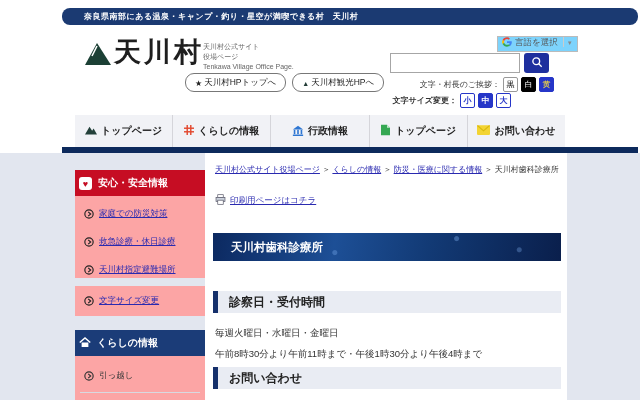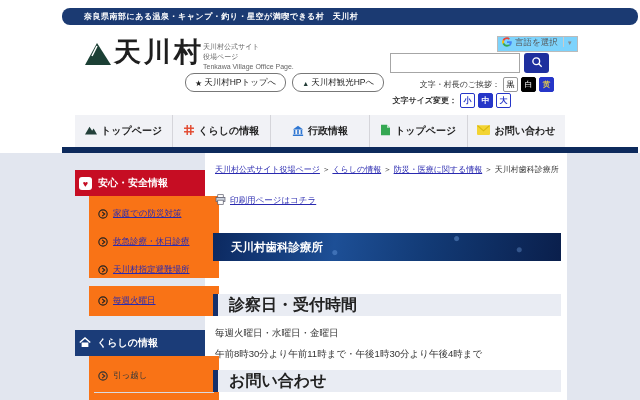--- a/index.html
+++ b/index.html
@@ -55,21 +55,21 @@
   .main-panel{left:205px;top:153px;width:362px;height:247px;background:#fff;}
 
   
   .sb-head{left:75px;width:130px;height:26px;color:#fff;font-size:10px;font-weight:bold;
     display:flex;align-items:center;gap:6px;padding-left:4px;}
   .sb-head-red{top:170px;background:#c60d23;}
   .sb-head-blue{top:330px;background:#1b3c78;}
   .heart-box{width:13px;height:13px;background:#fff;border-radius:3px;display:flex;
     align-items:center;justify-content:center;}
   .i-heart::before{content:"♥";font-size:9px;color:#c60d23;line-height:1;}
-  .sb-box{left:75px;width:130px;background:#f97316;margin-left:14px;}
+  .sb-box{left:75px;width:130px;background:#fca5a5;}
   .sb-box-safety{top:196px;height:82px;padding:4px 0;}
   .sb-box-mayor{top:286px;height:30px;display:flex;align-items:center;}
   .sb-box-living{top:356px;height:44px;}
   .sb-item{display:flex;align-items:center;gap:5px;font-size:8.5px;padding:8px 9px;}
   .sb-item a{color:#2a2ab0;text-decoration:underline;}
   .sb-item.plain{color:#3a3a3a;padding-top:14px;}
   .sb-box-living .sb-item{border-bottom:1px solid #d9d9e0;margin:0 5px;padding:14px 4px 10px;}
 
   
   .breadcrumb{left:215px;top:164px;width:346px;font-size:8px;color:#333;}
@@ -77,21 +77,21 @@
   .print-link{left:215px;top:194px;display:flex;align-items:center;gap:4px;font-size:8.5px;}
   .print-link a{color:#2a2ab0;text-decoration:underline;}
   .page-banner{left:213px;top:233px;width:348px;height:28px;color:#fff;font-weight:bold;
     font-size:11.5px;line-height:28px;padding-left:18px;
     background:
       radial-gradient(circle at 70% 20%, rgba(140,190,255,.35) 0 2px, rgba(140,190,255,0) 3px),
       radial-gradient(circle at 35% 70%, rgba(140,190,255,.3) 0 2px, rgba(140,190,255,0) 3px),
       radial-gradient(circle at 88% 60%, rgba(140,190,255,.3) 0 2px, rgba(140,190,255,0) 3px),
       linear-gradient(100deg,#0c2960 0%,#1d4f96 35%,#123a75 62%,#0a1f4c 100%);}
   .sec-head{left:213px;width:348px;height:22px;background:#e9ecf3;border-left:5px solid #15306b;
-    font-size:16px;font-weight:bold;color:#222;line-height:22px;padding-left:11px;}
+    font-size:12px;font-weight:bold;color:#222;line-height:22px;padding-left:11px;}
   .sec-head-1{top:281px;}
   .sec-head-2{top:357px;}
   .para{left:215px;width:346px;font-size:9.5px;color:#333;}
   .para-1{top:317px;}
   .para-2{top:338px;}
 </style>
 </head>
 <body>
 
 <div class="abs top-bar">奈良県南部にある温泉・キャンプ・釣り・星空が満喫できる村　天川村</div>
@@ -244,21 +244,21 @@
     <a>天川村指定避難場所</a>
   </div>
 </div>
 
 <div class="abs sb-box sb-box-mayor">
   <div class="sb-item">
     <svg width="10" height="10" viewBox="0 0 12 12">
         <circle cx="6" cy="6" r="5" fill="none" stroke="#222" stroke-width="1.4"></circle>
         <path d="M5 3.5 L8 6 L5 8.5" fill="none" stroke="#222" stroke-width="1.4"></path>
       </svg>
-    <a>毎週火曜日</a>
+    <a>文字サイズ変更</a>
   </div>
 </div>
 
 <div class="abs sb-head sb-head-blue">
   <span>
     <svg width="12" height="11" viewBox="0 0 16 14">
         <path d="M1 7 L8 1 L15 7" fill="none" stroke="#fff" stroke-width="2"></path>
         <rect x="3.5" y="7" width="9" height="6" fill="#fff"></rect>
       </svg>
   </span>

